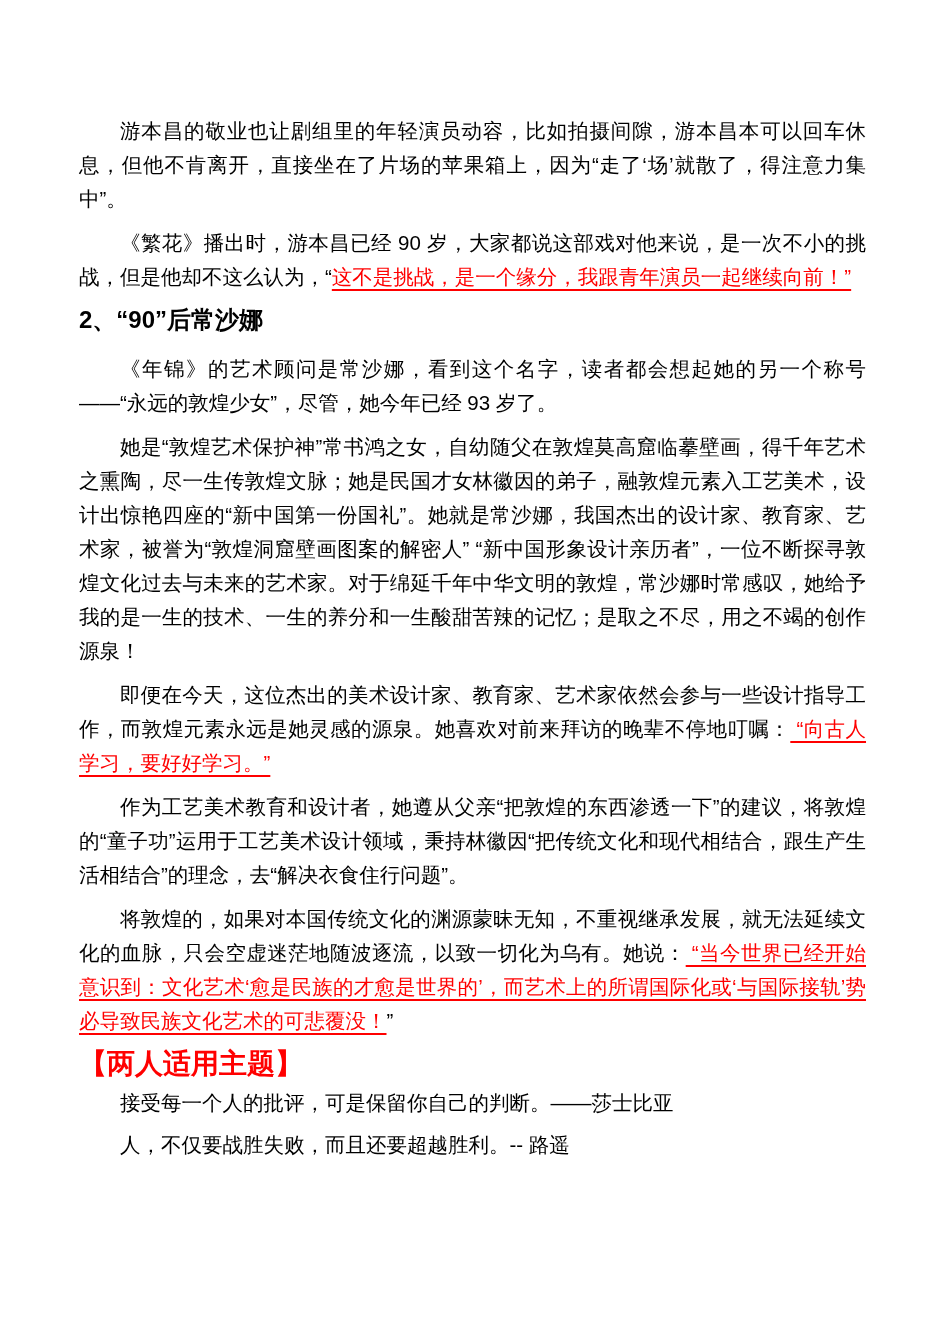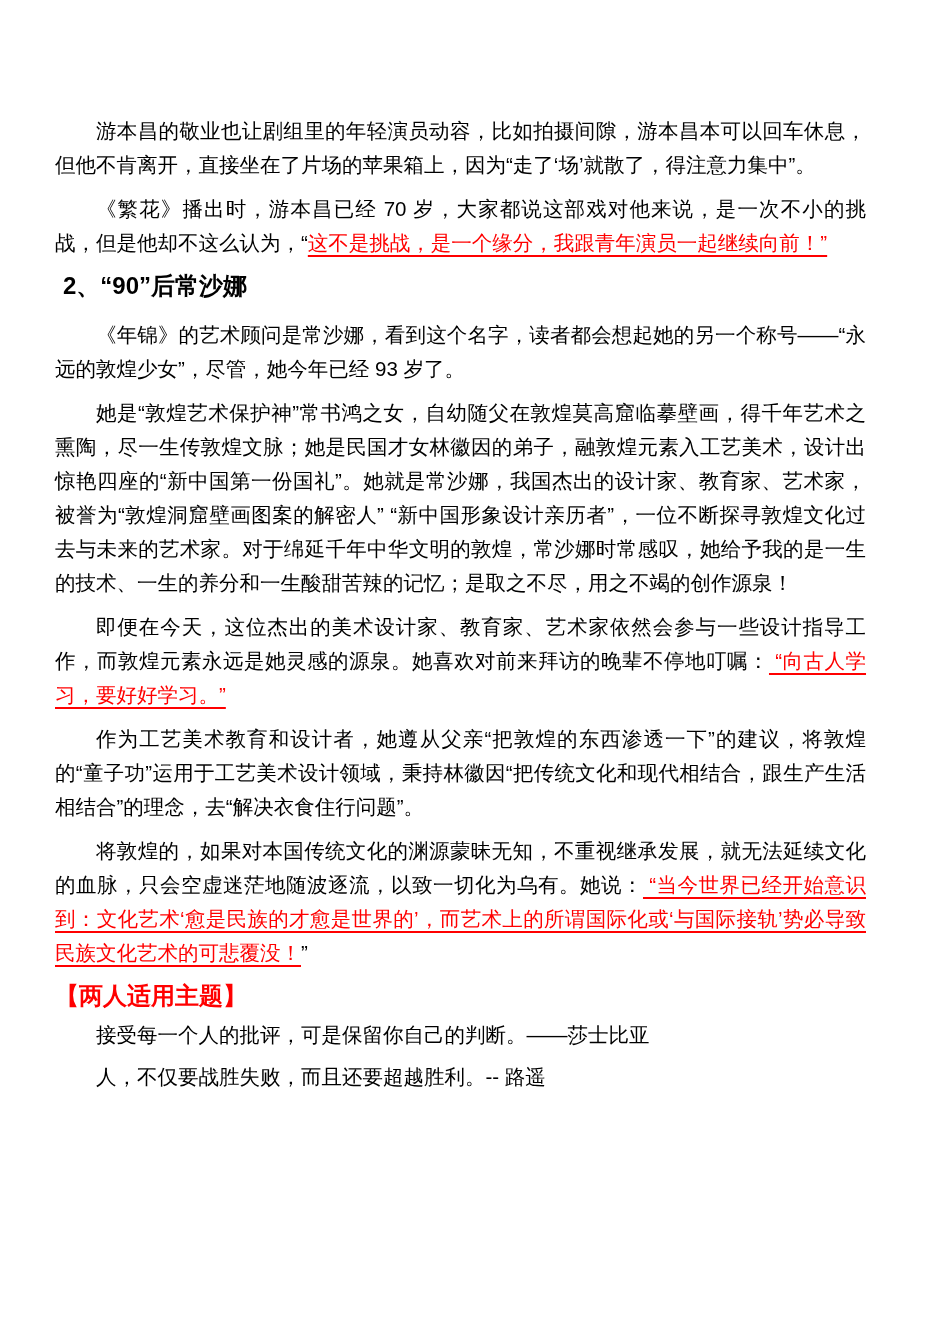--- a/index.html
+++ b/index.html
@@ -14,21 +14,21 @@
     width: 950px;
     height: 1344px;
     overflow: hidden;
     font-family: "Liberation Sans", "DejaVu Sans", sans-serif;
     color: var(--color-text);
   }
   .page {
     width: 950px;
     height: 1344px;
     background: var(--color-bg);
-    padding: 114px 84px 0 55px;
+    padding: 114px 84px 0 79px;
   }
   p.body {
     font-size: 20.5px;
     line-height: 34px;
     text-align: justify;
     text-justify: inter-character;
     text-indent: 2em;
     margin: 0 0 10px 0;
     color: var(--color-text);
   }
@@ -44,24 +44,24 @@
   .black-quote {
     color: var(--color-text);
     font-weight: normal;
     text-decoration: none;
   }
   h2.section-heading {
     font-size: 24px;
     line-height: 32px;
     font-weight: bold;
     color: var(--color-text);
-    margin: 6px 0 16px 8px;
+    margin: 6px 0 16px 0;
   }
   h3.topics-heading {
-    font-size: 24px;
+    font-size: 28px;
     line-height: 32px;
     font-weight: bold;
     color: var(--color-red);
     margin: 0 0 6px 0;
   }
   h3.topic-heading {
     font-size: 24px;
     line-height: 32px;
     font-weight: bold;
     color: var(--color-blue);
@@ -75,21 +75,21 @@
     color: var(--color-text);
   }
 </style>
 </head>
 <body>
 
 <div class="page">
 
   <p class="body"><span>游本昌的敬业也让剧组里的年轻演员动容，比如拍摄间隙，游本昌本可以回车休息，但他不肯离开，直接坐在了片场的苹果箱上，因为“走了‘场’就散了，得注意力集中”。</span></p>
 
-  <p class="body"><span>《繁花》播出时，游本昌已经 70 岁，大家都说这部戏对他来说，是一次不小的挑战，但是他却不这么认为，</span><span class="black-quote">“</span><span class="hl">这不是挑战，是一个缘分，我跟青年演员一起继续向前！”</span></p>
+  <p class="body"><span>《繁花》播出时，游本昌已经 90 岁，大家都说这部戏对他来说，是一次不小的挑战，但是他却不这么认为，</span><span class="black-quote">“</span><span class="hl">这不是挑战，是一个缘分，我跟青年演员一起继续向前！”</span></p>
 
   <h2 class="section-heading">2、“90”后常沙娜</h2>
 
 
   <p class="body"><span>《年锦》的艺术顾问是常沙娜，看到这个名字，读者都会想起她的另一个称号——“永远的敦煌少女”，尽管，她今年已经 93 岁了。</span></p>
 
   <p class="body"><span>她是“敦煌艺术保护神”常书鸿之女，自幼随父在敦煌莫高窟临摹壁画，得千年艺术之熏陶，尽一生传敦煌文脉；她是民国才女林徽因的弟子，融敦煌元素入工艺美术，设计出惊艳四座的“新中国第一份国礼”。她就是常沙娜，我国杰出的设计家、教育家、艺术家，被誉为“敦煌洞窟壁画图案的解密人” “新中国形象设计亲历者”，一位不断探寻敦煌文化过去与未来的艺术家。对于绵延千年中华文明的敦煌，常沙娜时常感叹，她给予我的是一生的技术、一生的养分和一生酸甜苦辣的记忆；是取之不尽，用之不竭的创作源泉！</span></p>
 
   <p class="body"><span>即便在今天，这位杰出的美术设计家、教育家、艺术家依然会参与一些设计指导工作，而敦煌元素永远是她灵感的源泉。她喜欢对前来拜访的晚辈不停地叮嘱：</span><span class="hl"> “向古人学习，要好好学习。”</span></p>
 

